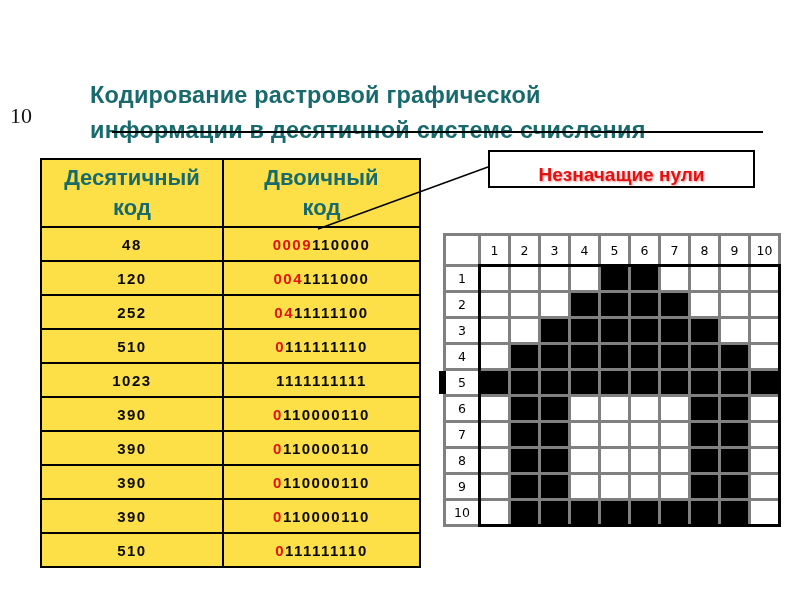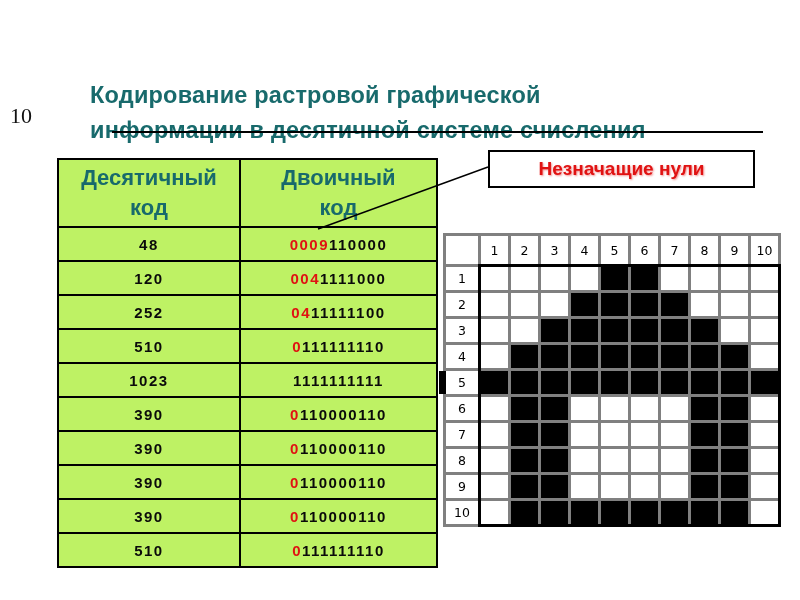--- a/index.html
+++ b/index.html
@@ -21,43 +21,43 @@
     letter-spacing:0.2px;
     margin-top:28px;
   }
   .underline {
     position:absolute; left:112px; top:131px; width:651px; height:2px;
     background:#000;
   }
 
   
   .code-table {
-    position:absolute; left:57px; top:158px; width:381px;
-    border-collapse:collapse; table-layout:fixed; background:#bef264;
+    position:absolute; left:40px; top:158px; width:381px;
+    border-collapse:collapse; table-layout:fixed; background:#fde047;
   }
   .code-table th, .code-table td {
     border:2px solid #000; text-align:center; vertical-align:middle; padding:0;
   }
   .code-table th {
     height:66px; font-size:22px; color:#186a6c; font-weight:bold;
     white-space:pre-line; line-height:30px;
   }
   .code-table td {
     height:32px; font-size:15px; font-weight:bold; color:#0a0a0a;
     letter-spacing:1.5px;
   }
   .code-table col.c1 { width:48%; }
   .code-table col.c2 { width:52%; }
   .red { color:#e01212; }
 
   
   .callout {
     position:absolute; left:488px; top:150px; width:267px; height:38px;
     background:#fff; border:2px solid #000; box-sizing:border-box;
-    display:flex; align-items:center; justify-content:center;
+    display:flex; align-items:flex-end; justify-content:center;
     color:#e01212; font-weight:bold; font-size:19px;
     text-shadow:1px 1px 2px rgba(224,18,18,0.45);
   }
   .line-layer {
     position:absolute; left:0; top:0; width:800px; height:600px;
     pointer-events:none;
   }
   .line-layer line { stroke:#000; stroke-width:1.4; }
 
   

